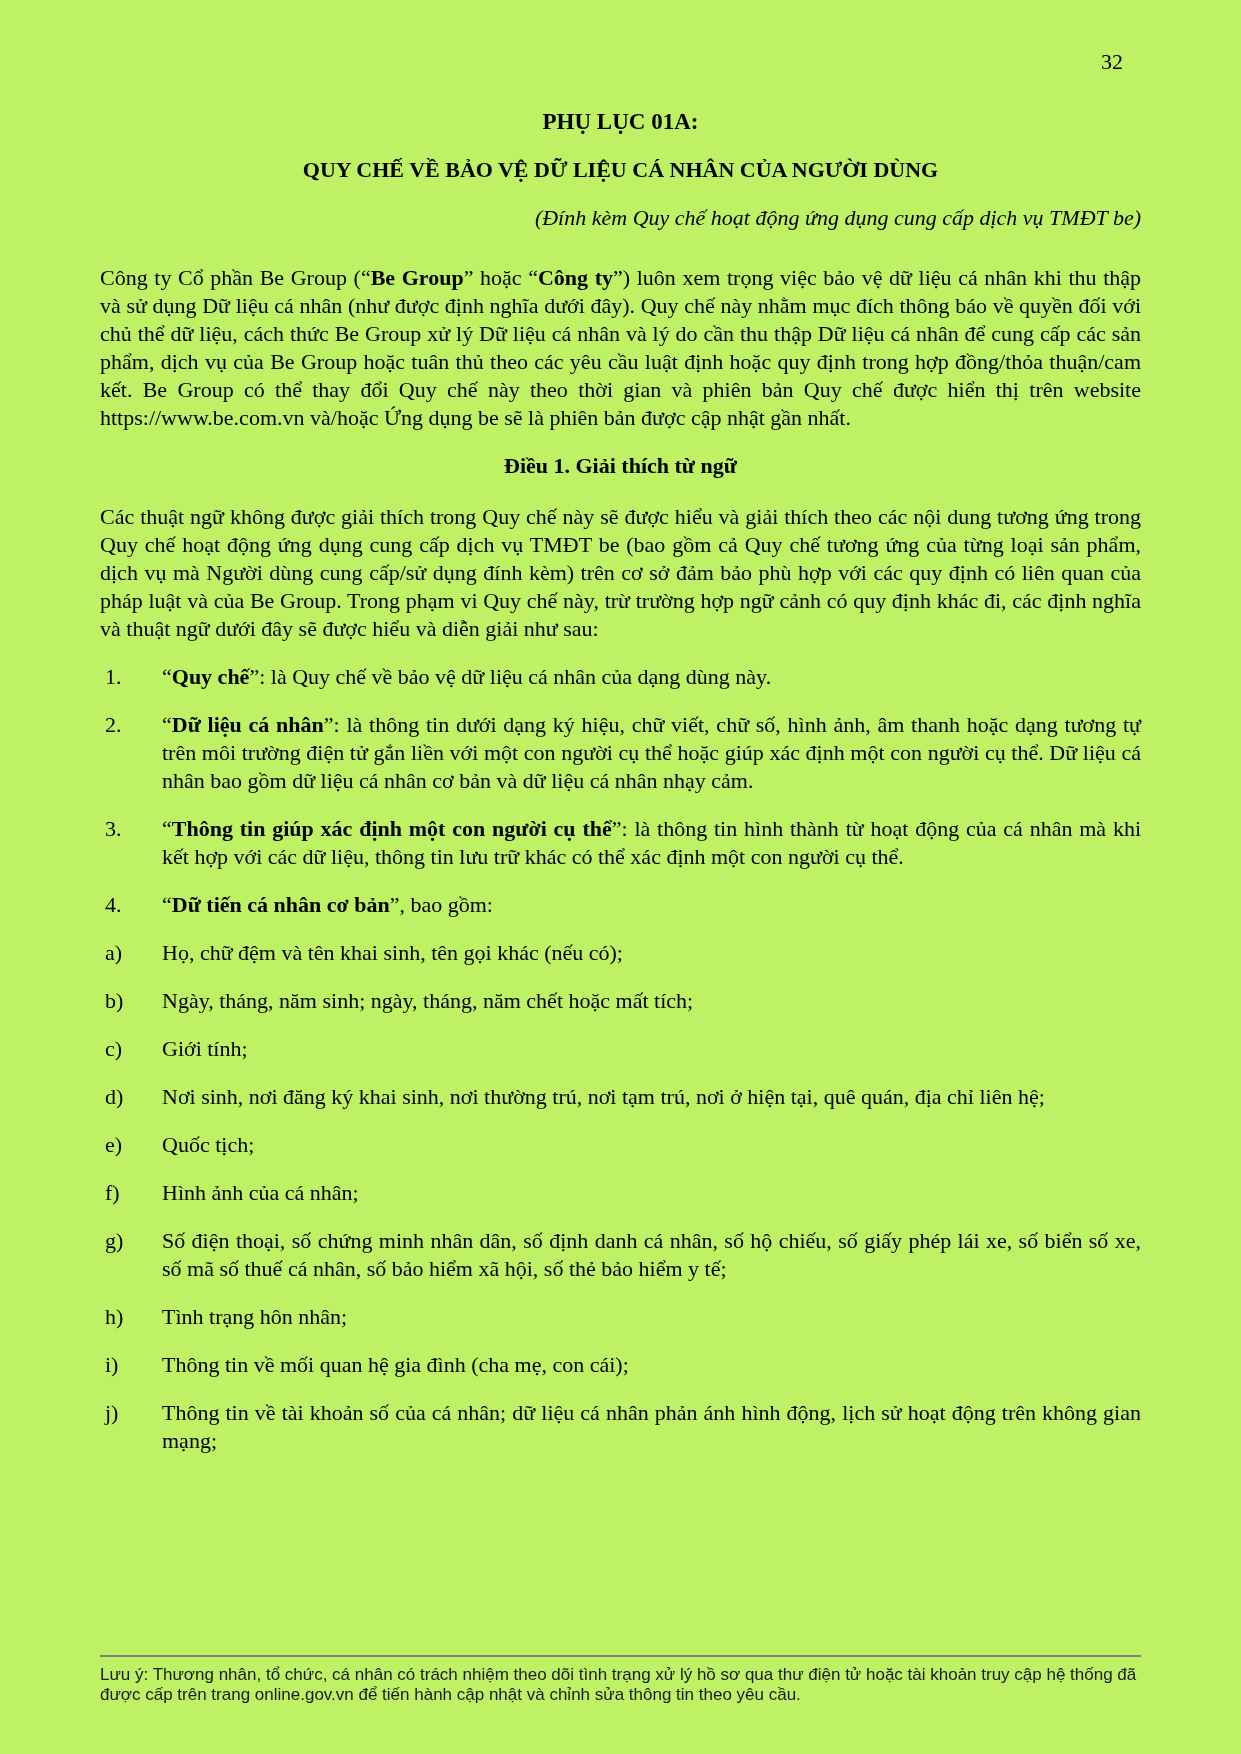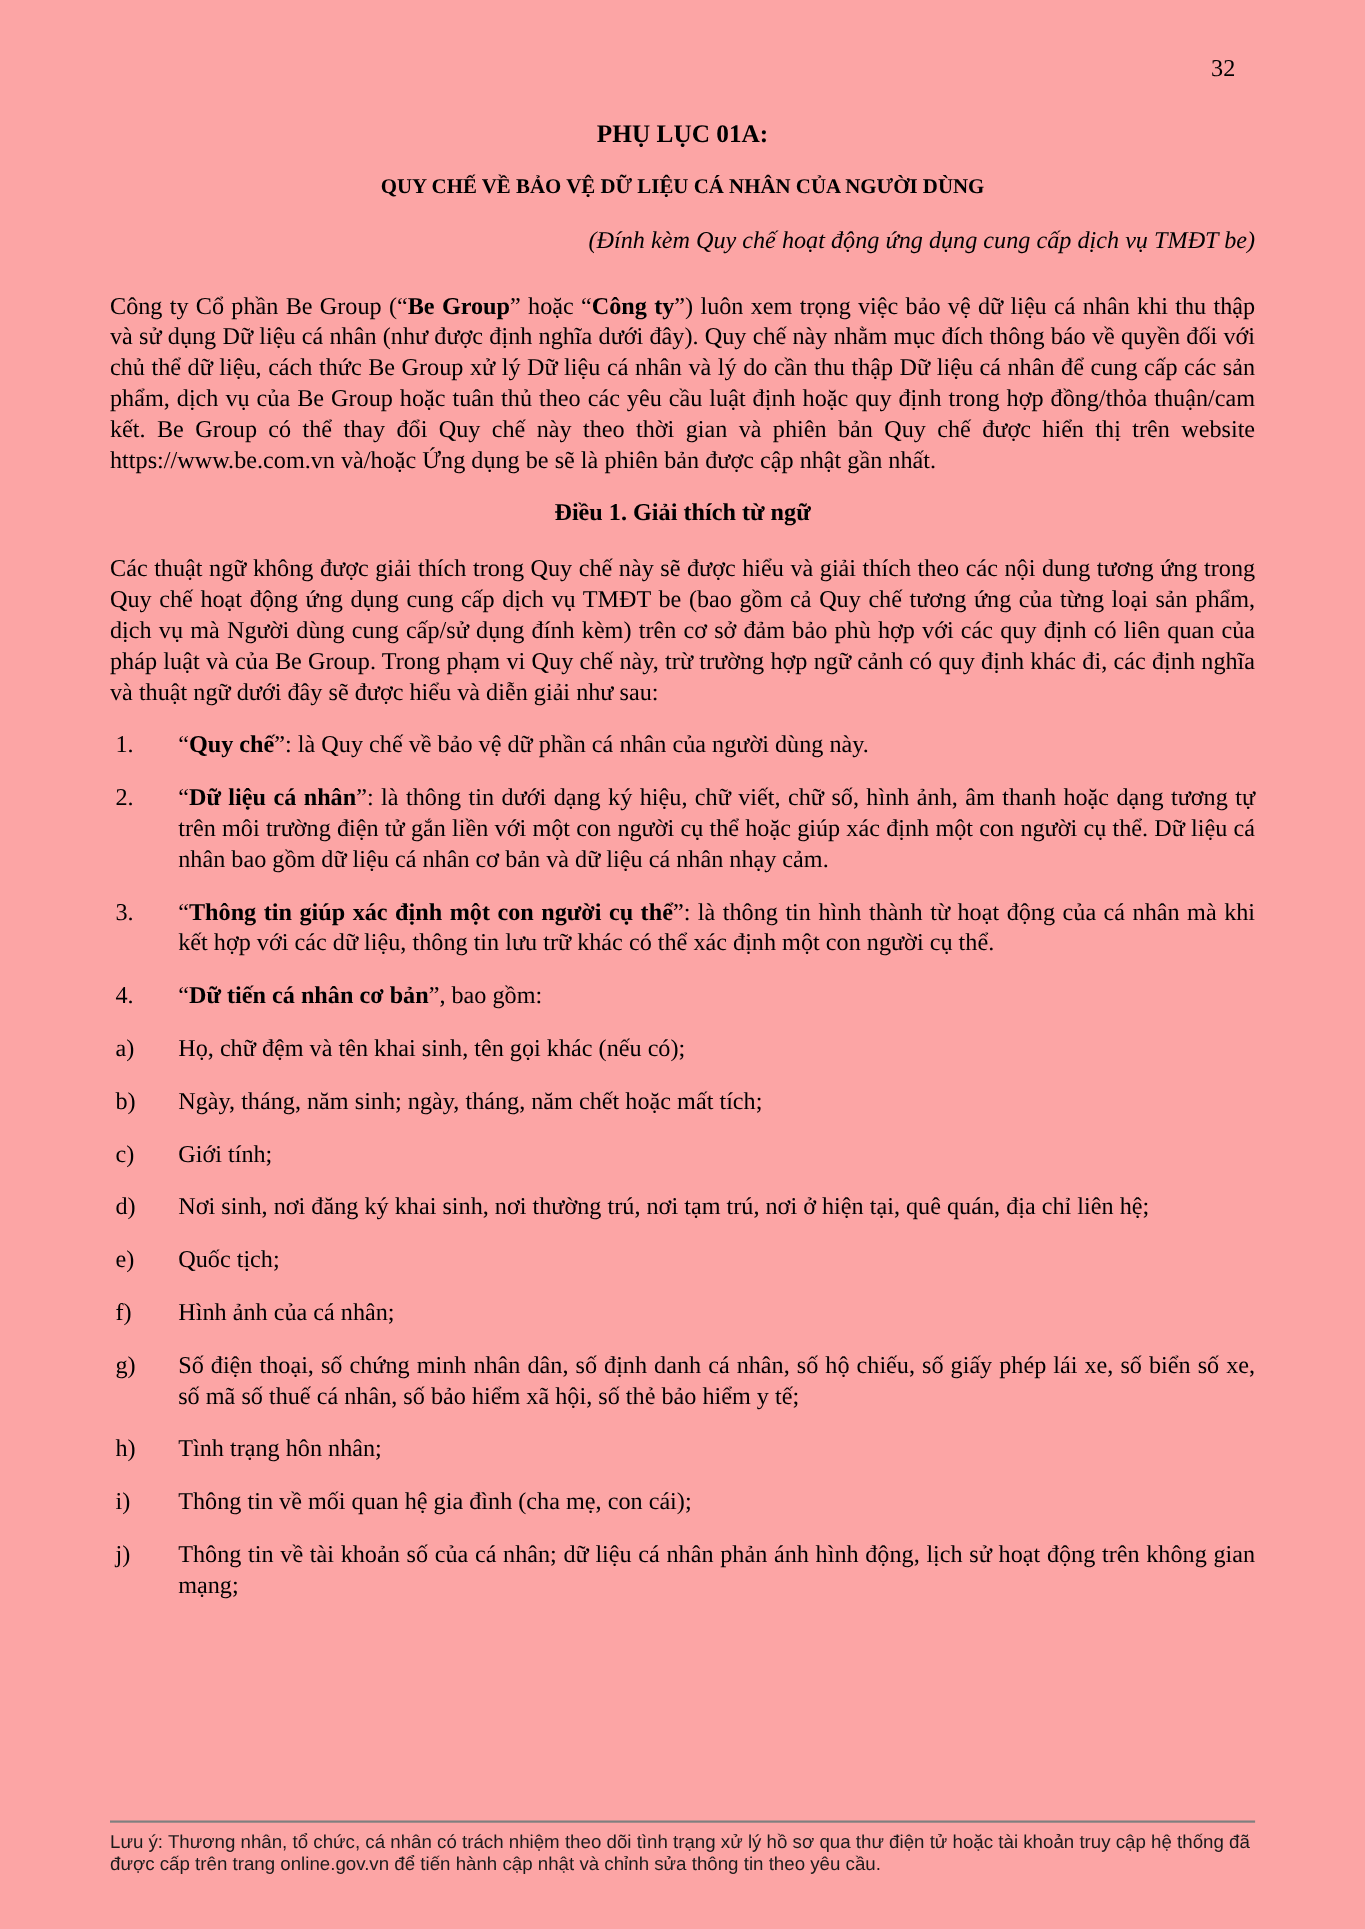--- a/index.html
+++ b/index.html
@@ -1,21 +1,21 @@
 <!DOCTYPE html>
 <html lang="vi"><head>
 <meta charset="utf-8">
 <style>
   html, body { margin: 0; padding: 0; background: #ffffff; }
   .page {
     position: relative;
     width: 1241px;
     height: 1754px;
     margin: 0 auto;
-    background: #fca5a5;
+    background: #bef264;
     box-sizing: border-box;
     padding: 48px 100px 0 100px;
     font-family: "Liberation Serif", "DejaVu Serif", serif;
     font-size: 22px;
     line-height: 28px;
     color: #000000;
     overflow: hidden;
   }
   .page-number {
     text-align: right;
@@ -23,21 +23,21 @@
     margin: 0;
   }
   .doc-header h1 {
     font-size: 23px;
     text-align: center;
     font-weight: bold;
     margin: 32px 0 0 0;
     line-height: 28px;
   }
   .doc-header h2 {
-    font-size: 19px;
+    font-size: 22px;
     text-align: center;
     font-weight: bold;
     margin: 19px 0 0 0;
     line-height: 30px;
   }
   .doc-header .subtitle {
     font-size: 22px;
     font-style: italic;
     text-align: right;
     margin: 19px 0 0 0;
@@ -100,21 +100,21 @@
 
   <p class="para intro-para"><span>Công ty Cổ phần Be Group (“</span><span class="b">Be Group</span><span>” hoặc “</span><span class="b">Công ty</span><span>”) luôn xem trọng việc bảo vệ dữ liệu cá nhân khi thu thập và sử dụng Dữ liệu cá nhân (như được định nghĩa dưới đây). Quy chế này nhằm mục đích thông báo về quyền đối với chủ thể dữ liệu, cách thức Be Group xử lý Dữ liệu cá nhân và lý do cần thu thập Dữ liệu cá nhân để cung cấp các sản phẩm, dịch vụ của Be Group hoặc tuân thủ theo các yêu cầu luật định hoặc quy định trong hợp đồng/thỏa thuận/cam kết. Be Group có thể thay đổi Quy chế này theo thời gian và phiên bản Quy chế được hiển thị trên website https://www.be.com.vn và/hoặc Ứng dụng be sẽ là phiên bản được cập nhật gần nhất.</span></p>
 
   <h3 class="article-heading">Điều 1. Giải thích từ ngữ</h3>
 
   <p class="para article-intro">Các thuật ngữ không được giải thích trong Quy chế này sẽ được hiểu và giải thích theo các nội dung tương ứng trong Quy chế hoạt động ứng dụng cung cấp dịch vụ TMĐT be (bao gồm cả Quy chế tương ứng của từng loại sản phẩm, dịch vụ mà Người dùng cung cấp/sử dụng đính kèm) trên cơ sở đảm bảo phù hợp với các quy định có liên quan của pháp luật và của Be Group. Trong phạm vi Quy chế này, trừ trường hợp ngữ cảnh có quy định khác đi, các định nghĩa và thuật ngữ dưới đây sẽ được hiểu và diễn giải như sau:</p>
 
   <div class="list">
       <div class="li-row">
         <span class="li-marker">1.</span>
-        <div class="li-body"><span>“</span><span class="b">Quy chế</span><span>”: là Quy chế về bảo vệ dữ phần cá nhân của người dùng này.</span></div>
+        <div class="li-body"><span>“</span><span class="b">Quy chế</span><span>”: là Quy chế về bảo vệ dữ liệu cá nhân của dạng dùng này.</span></div>
       </div>
       <div class="li-row">
         <span class="li-marker">2.</span>
         <div class="li-body"><span>“</span><span class="b">Dữ liệu cá nhân</span><span>”: là thông tin dưới dạng ký hiệu, chữ viết, chữ số, hình ảnh, âm thanh hoặc dạng tương tự trên môi trường điện tử gắn liền với một con người cụ thể hoặc giúp xác định một con người cụ thể. Dữ liệu cá nhân bao gồm dữ liệu cá nhân cơ bản và dữ liệu cá nhân nhạy cảm.</span></div>
       </div>
       <div class="li-row">
         <span class="li-marker">3.</span>
         <div class="li-body"><span>“</span><span class="b">Thông tin giúp xác định một con người cụ thể</span><span>”: là thông tin hình thành từ hoạt động của cá nhân mà khi kết hợp với các dữ liệu, thông tin lưu trữ khác có thể xác định một con người cụ thể.</span></div>
       </div>
       <div class="li-row">

